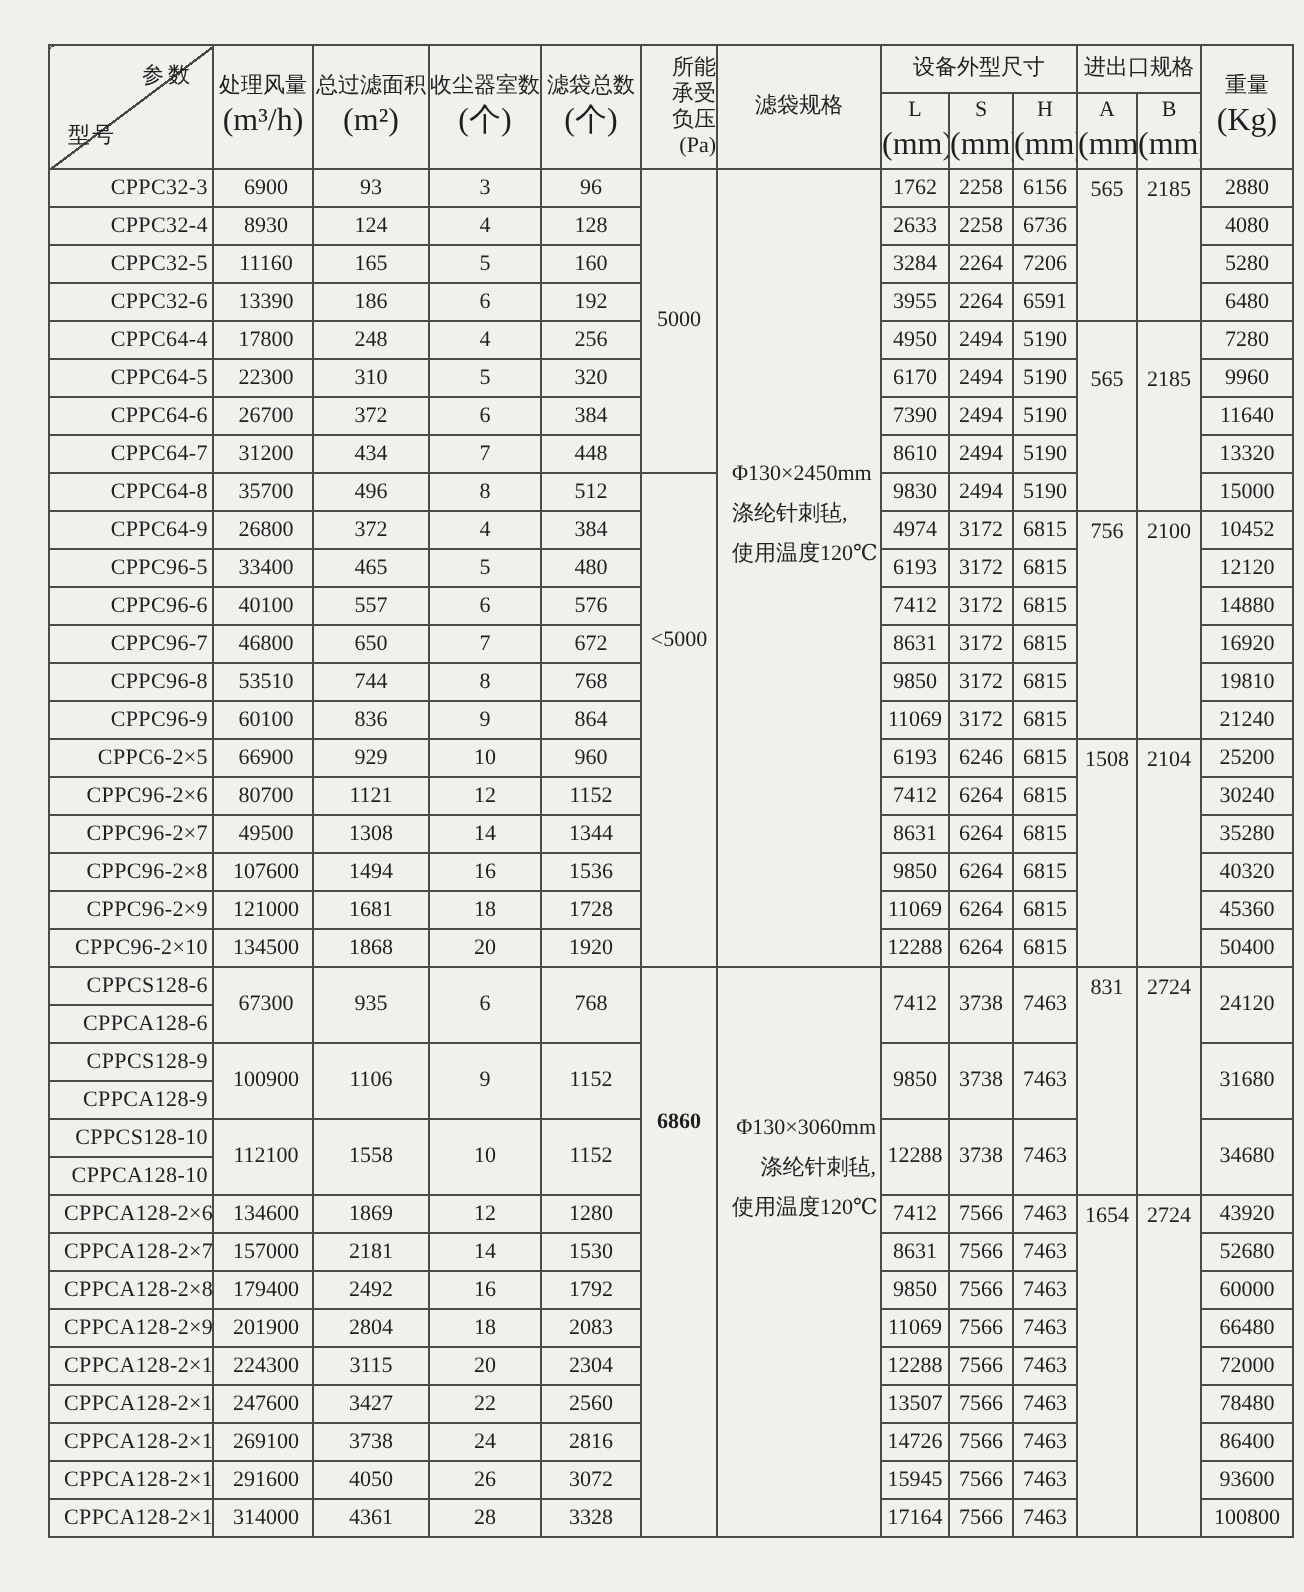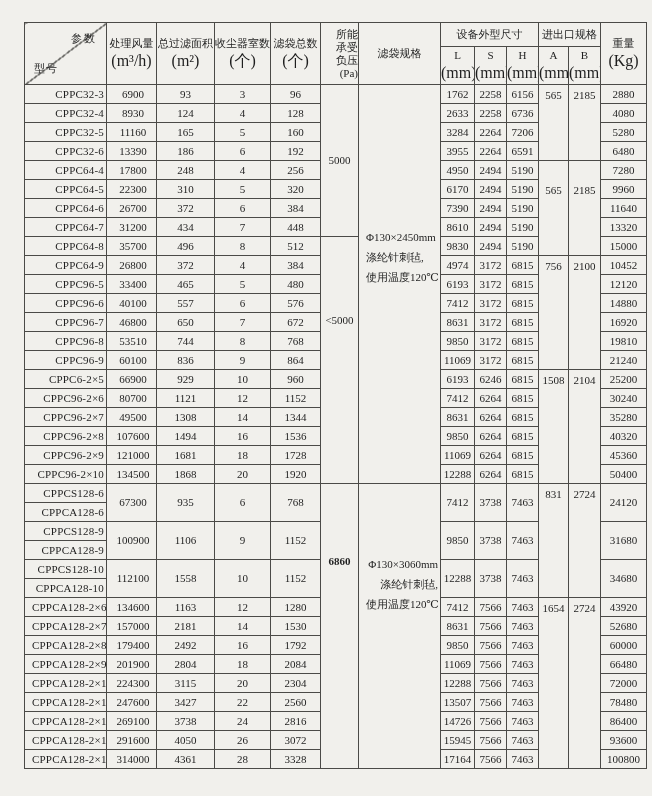--- a/index.html
+++ b/index.html
@@ -425,21 +425,21 @@
           <td rowspan="2">3738</td>
           <td rowspan="2">7463</td>
           <td rowspan="2">34680</td>
         </tr>
         <tr>
           <td class="model">CPPCA128-10</td>
         </tr>
         <tr>
           <td class="model">CPPCA128-2×6</td>
           <td class="left">134600</td>
-          <td>1163</td>
+          <td>1869</td>
           <td>12</td>
           <td>1280</td>
           <td>7412</td>
           <td>7566</td>
           <td>7463</td>
           <td class="vtop" rowspan="9">1654</td>
           <td class="vtop" rowspan="9">2724</td>
           <td>43920</td>
         </tr>
         <tr>
@@ -462,21 +462,21 @@
           <td>9850</td>
           <td>7566</td>
           <td>7463</td>
           <td>60000</td>
         </tr>
         <tr>
           <td class="model">CPPCA128-2×9</td>
           <td class="left">201900</td>
           <td>2804</td>
           <td>18</td>
-          <td>2084</td>
+          <td>2083</td>
           <td>11069</td>
           <td>7566</td>
           <td>7463</td>
           <td>66480</td>
         </tr>
         <tr>
           <td class="model">CPPCA128-2×10</td>
           <td class="left">224300</td>
           <td>3115</td>
           <td>20</td>

